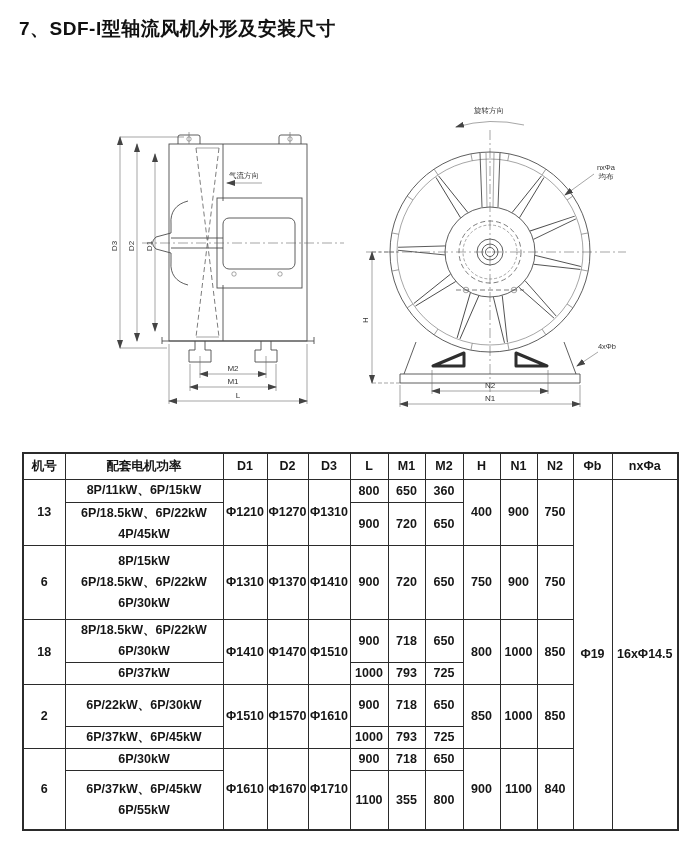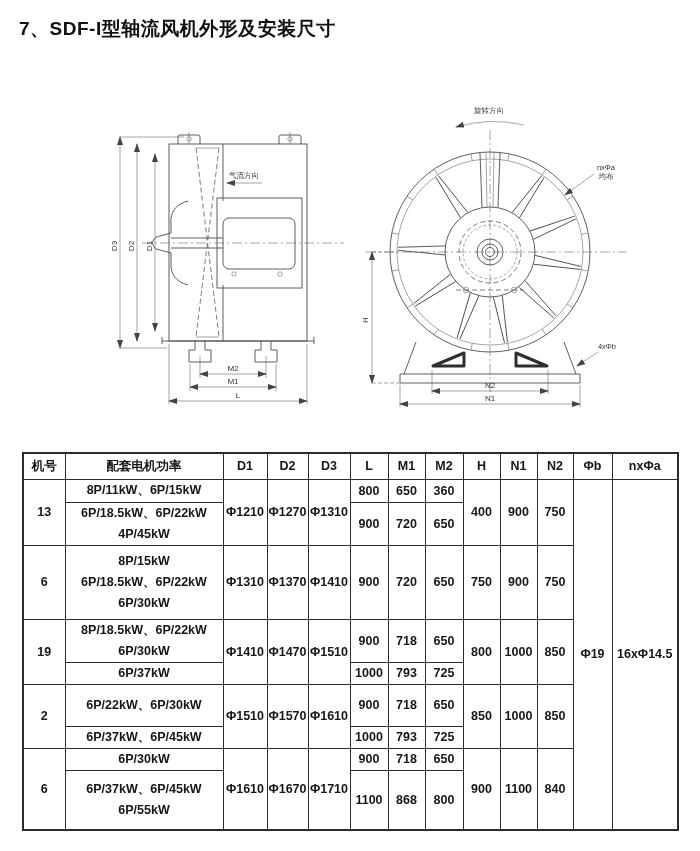--- a/index.html
+++ b/index.html
@@ -343,21 +343,21 @@
       <td>Φ1410</td>
       <td>900</td>
       <td>720</td>
       <td>650</td>
       <td>750</td>
       <td>900</td>
       <td>750</td>
     </tr>
 
     <tr style="height:42px">
-      <td rowspan="2">19</td>
+      <td rowspan="2">18</td>
       <td class="power">8P/18.5kW、6P/22kW
 6P/30kW</td>
       <td rowspan="2">Φ1410</td>
       <td rowspan="2">Φ1470</td>
       <td rowspan="2">Φ1510</td>
       <td>900</td>
       <td>718</td>
       <td>650</td>
       <td rowspan="2">800</td>
       <td rowspan="2">1000</td>
@@ -400,17 +400,17 @@
       <td>718</td>
       <td>650</td>
       <td rowspan="2">900</td>
       <td rowspan="2">1100</td>
       <td rowspan="2">840</td>
     </tr>
     <tr style="height:60px">
       <td class="power">6P/37kW、6P/45kW
 6P/55kW</td>
       <td>1100</td>
-      <td>868</td>
+      <td>355</td>
       <td>800</td>
     </tr>
   </tbody>
 </table>
 
 </body></html>

